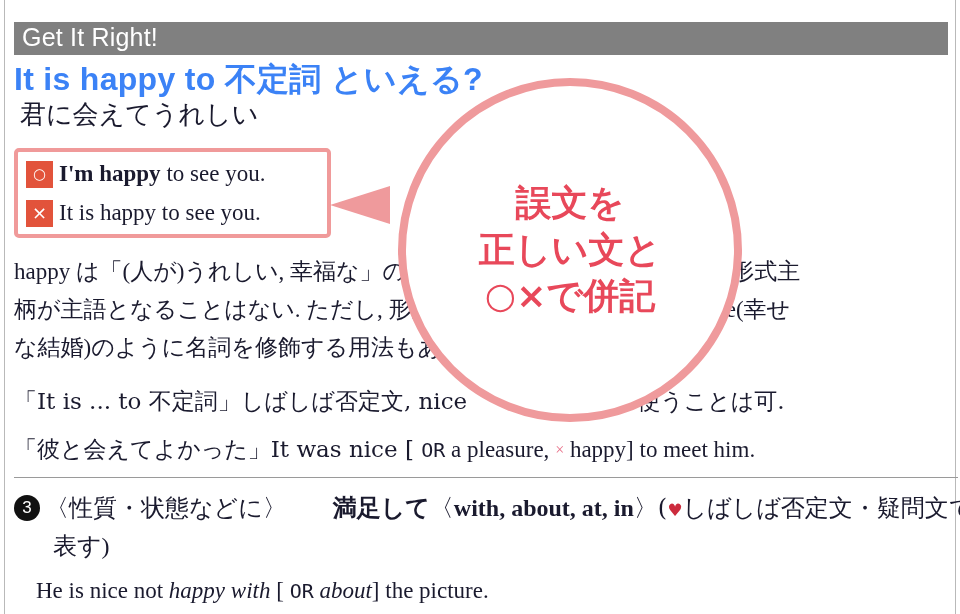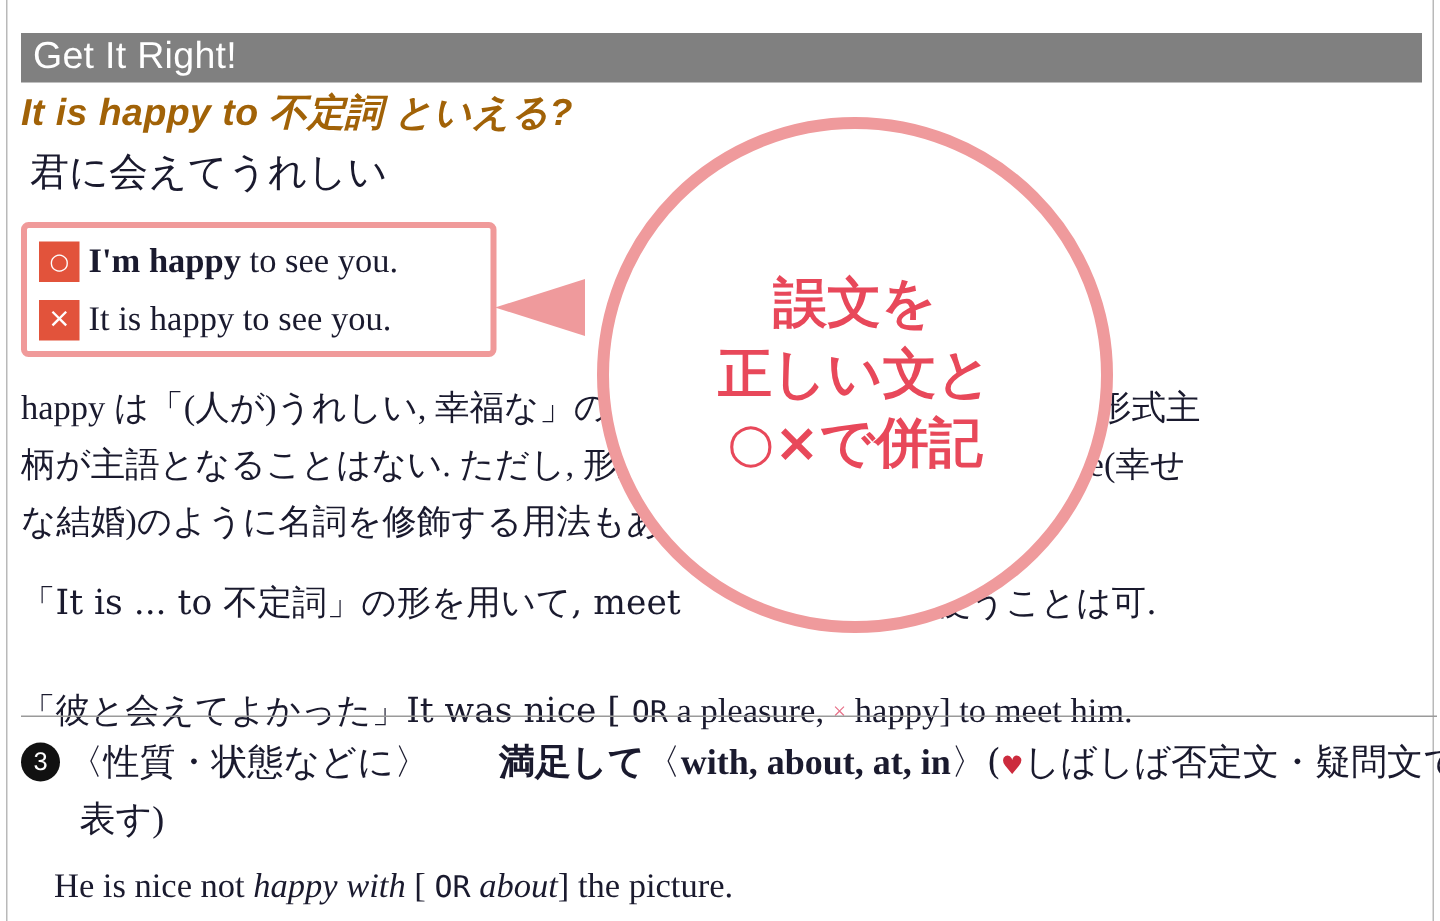--- a/index.html
+++ b/index.html
@@ -51,27 +51,26 @@
     font-weight: 400;
     letter-spacing: 0.2px;
     white-space: nowrap;
   }
 
   
   .headline {
     position: absolute;
     left: 14px;
     top: 58px;
-    color: #a16207;
+    color: #3b82f6;
     font-family: "Liberation Sans", "DejaVu Sans", sans-serif;
-    font-size: 25px;
+    font-size: 32px;
     font-weight: bold;
     white-space: nowrap;
     letter-spacing: 0.3px;
-    font-style: italic;
   }
 
   
   .gloss {
     position: absolute;
     left: 20px;
     top: 97px;
     color: #1a1a2e;
     font-size: 26px;
     font-family: "DejaVu Serif", "Liberation Serif", serif;
@@ -271,23 +270,23 @@
       <span class="badge ng">×</span>
       <span class="ex-text"><span>It is happy to see you.</span></span>
     </div>
   </div>
 
   <div class="body-line jp" style="top:256px">happy は「(人が)うれしい, 幸福な」の意味で, 主語には「人」がくる. 形式主</div>
   <div class="body-line jp" style="top:294px">柄が主語となることはない. ただし, 形式主語(→文末), a happy marriage(幸せ</div>
   <div class="body-line jp" style="top:332px">な結婚)のように名詞を修飾する用法もある.</div>
 
   <div class="body-line" style="top:386px">
-    <span class="jp">「It is ... to 不定詞」の形を用いて, meet</span><span style="display:inline-block;width:170px"></span><span class="jp">使うことは可.</span>
-  </div>
-  <div class="body-line" style="top:458px">
+    <span class="jp">「It is ... to 不定詞」しばしば否定文, nice</span><span style="display:inline-block;width:170px"></span><span class="jp">使うことは可.</span>
+  </div>
+  <div class="body-line" style="top:434px">
     <span class="jp">「彼と会えてよかった」It was nice [ </span><span class="mono">OR</span><span> a pleasure, </span><span class="xmark">×</span><span> happy] to meet him.</span>
   </div>
 
   <div class="divider"></div>
 
   <div class="sense">
     <span class="sense-num">3</span><span>〈性質・状態などに〉</span><span class="jp-bold">満足して</span><span>〈</span><span class="bold-en">with, about, at, in</span><span>〉</span><span>(</span><span class="heart">♥</span><span>しばしば否定文・疑問文で不満を</span>
   </div>
   <div class="sense-cont">表す)</div>
 

